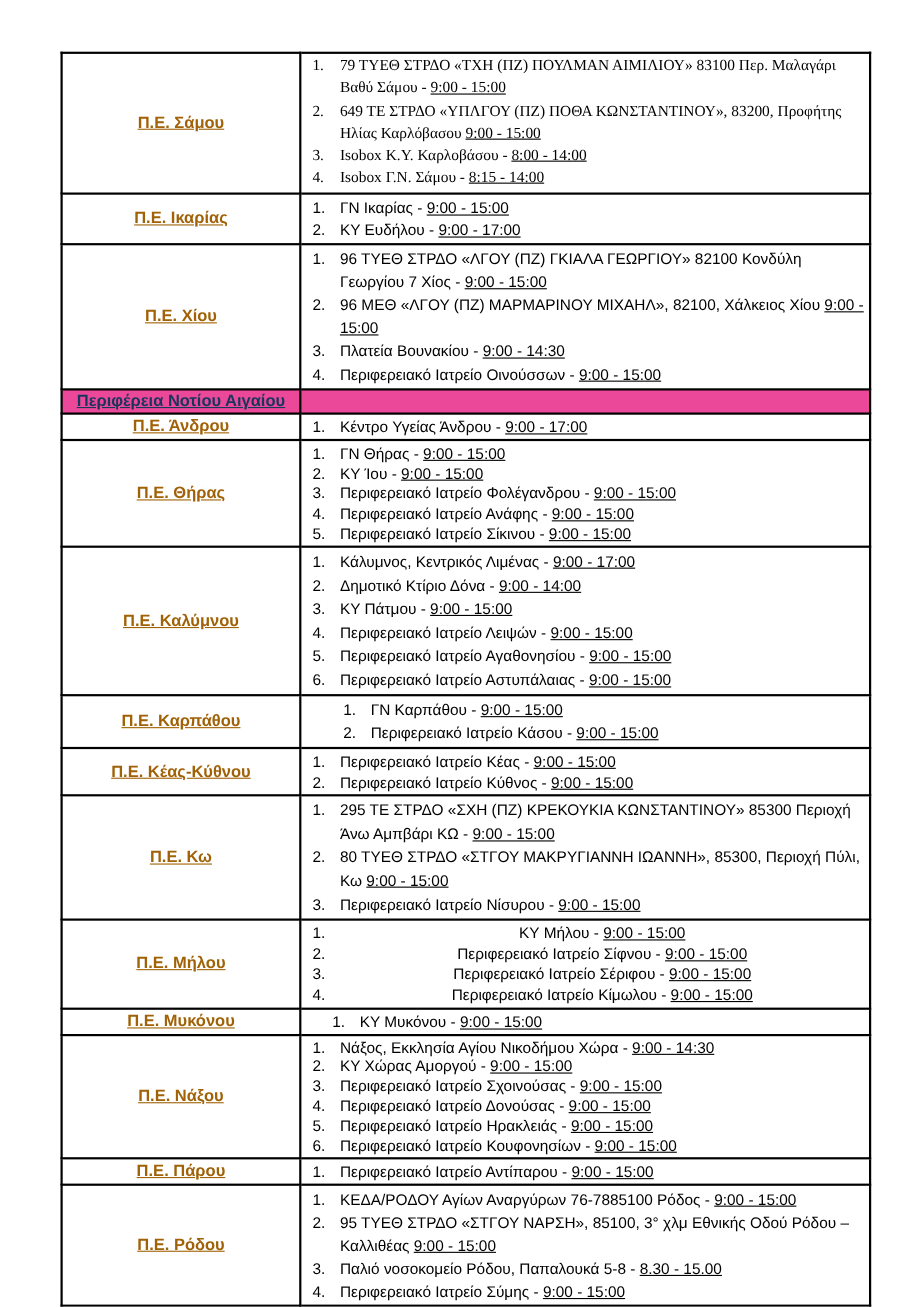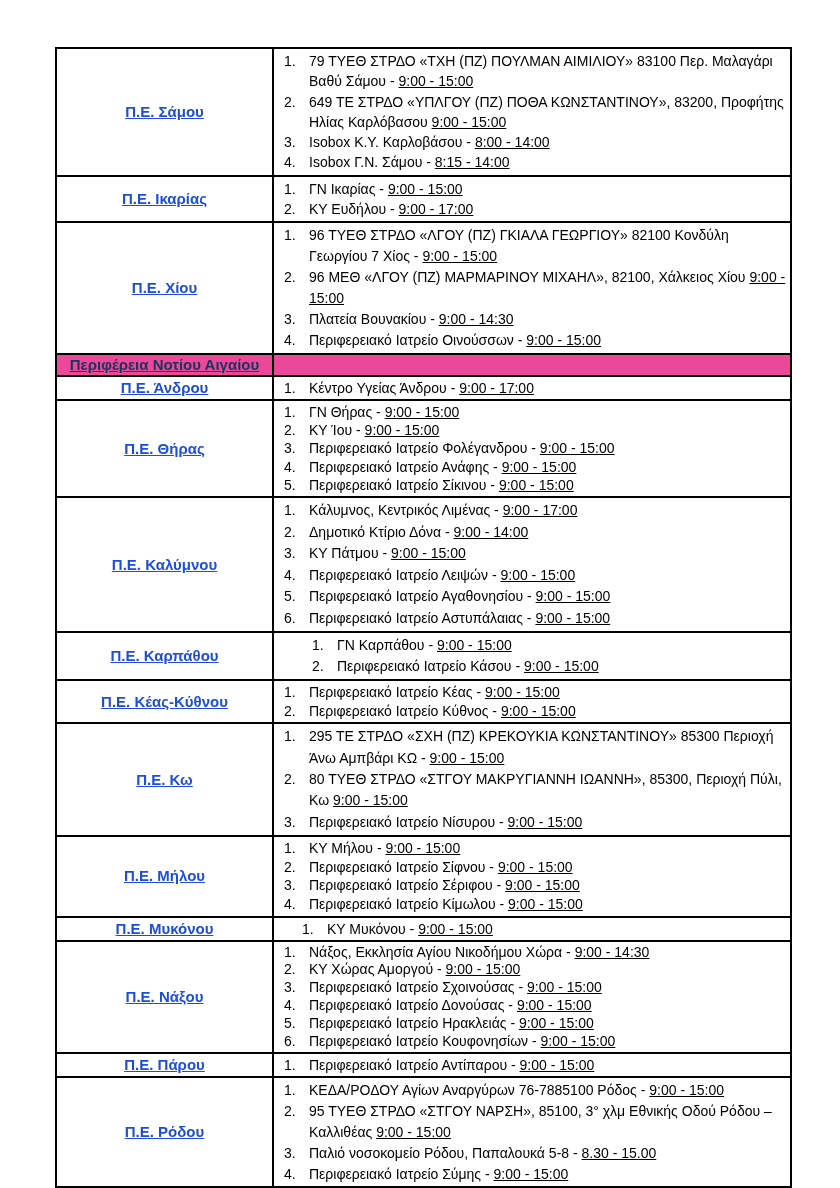--- a/index.html
+++ b/index.html
@@ -18,21 +18,21 @@
     table-layout:fixed;
   }
   table.regions td{
     border:2px solid #000;
     padding:0;
     vertical-align:middle;
   }
   col.region-col{width:217px;}
   .region-cell{text-align:center;}
   .region-link{
-    color:#1d4ed8;
+    color:#a16207;
     font-weight:bold;
     font-size:15px;
     text-decoration:underline;
     cursor:pointer;
     white-space:nowrap;
   }
   .items-cell{vertical-align:middle;}
   .items-cell ol{
     list-style:none;
     counter-reset:item;
@@ -60,30 +60,30 @@
   .section-label{
     display:block;
     text-align:center;
     color:#17365D;
     font-weight:bold;
     font-size:15px;
     text-decoration:underline;
     line-height:19px;
   }
   
-  tr:nth-child(1)  td{height:120px;} tr:nth-child(1)  ol{line-height:20.3px;}
+  tr:nth-child(1)  td{height:120px;} tr:nth-child(1)  ol{line-height:20.3px;font-family:Liberation Serif, serif;}
   tr:nth-child(2)  td{height:39px;}  tr:nth-child(2)  ol{line-height:20px;}
   tr:nth-child(3)  td{height:125px;} tr:nth-child(3)  ol{line-height:21px;}
   tr:nth-child(5)  td{height:19px;}  tr:nth-child(5)  ol{line-height:18px;}
   tr:nth-child(6)  td{height:90px;}  tr:nth-child(6)  ol{line-height:18.3px;}
   tr:nth-child(7)  td{height:128px;} tr:nth-child(7)  ol{line-height:21.5px;}
   tr:nth-child(8)  td{height:41px;}  tr:nth-child(8)  ol{line-height:21px;padding-left:28px;}
   tr:nth-child(9)  td{height:36px;}  tr:nth-child(9)  ol{line-height:18.5px;}
   tr:nth-child(10) td{height:106px;} tr:nth-child(10) ol{line-height:21.4px;}
-  tr:nth-child(11) td{height:73px;}  tr:nth-child(11) ol{line-height:18.6px;}
+  tr:nth-child(11) td{height:73px;}  tr:nth-child(11) ol{line-height:18.6px;text-align:center;}
   tr:nth-child(12) td{height:20px;}  tr:nth-child(12) ol{line-height:18px;padding-left:18px;}
   tr:nth-child(13) td{height:105px;} tr:nth-child(13) ol{line-height:17.8px;}
   tr:nth-child(14) td{height:20px;}  tr:nth-child(14) ol{line-height:18px;}
   tr:nth-child(15) td{height:102px;} tr:nth-child(15) ol{line-height:20.8px;}
 </style>
 </head>
 <body>
 
 <div class="page">
   <table class="regions">

